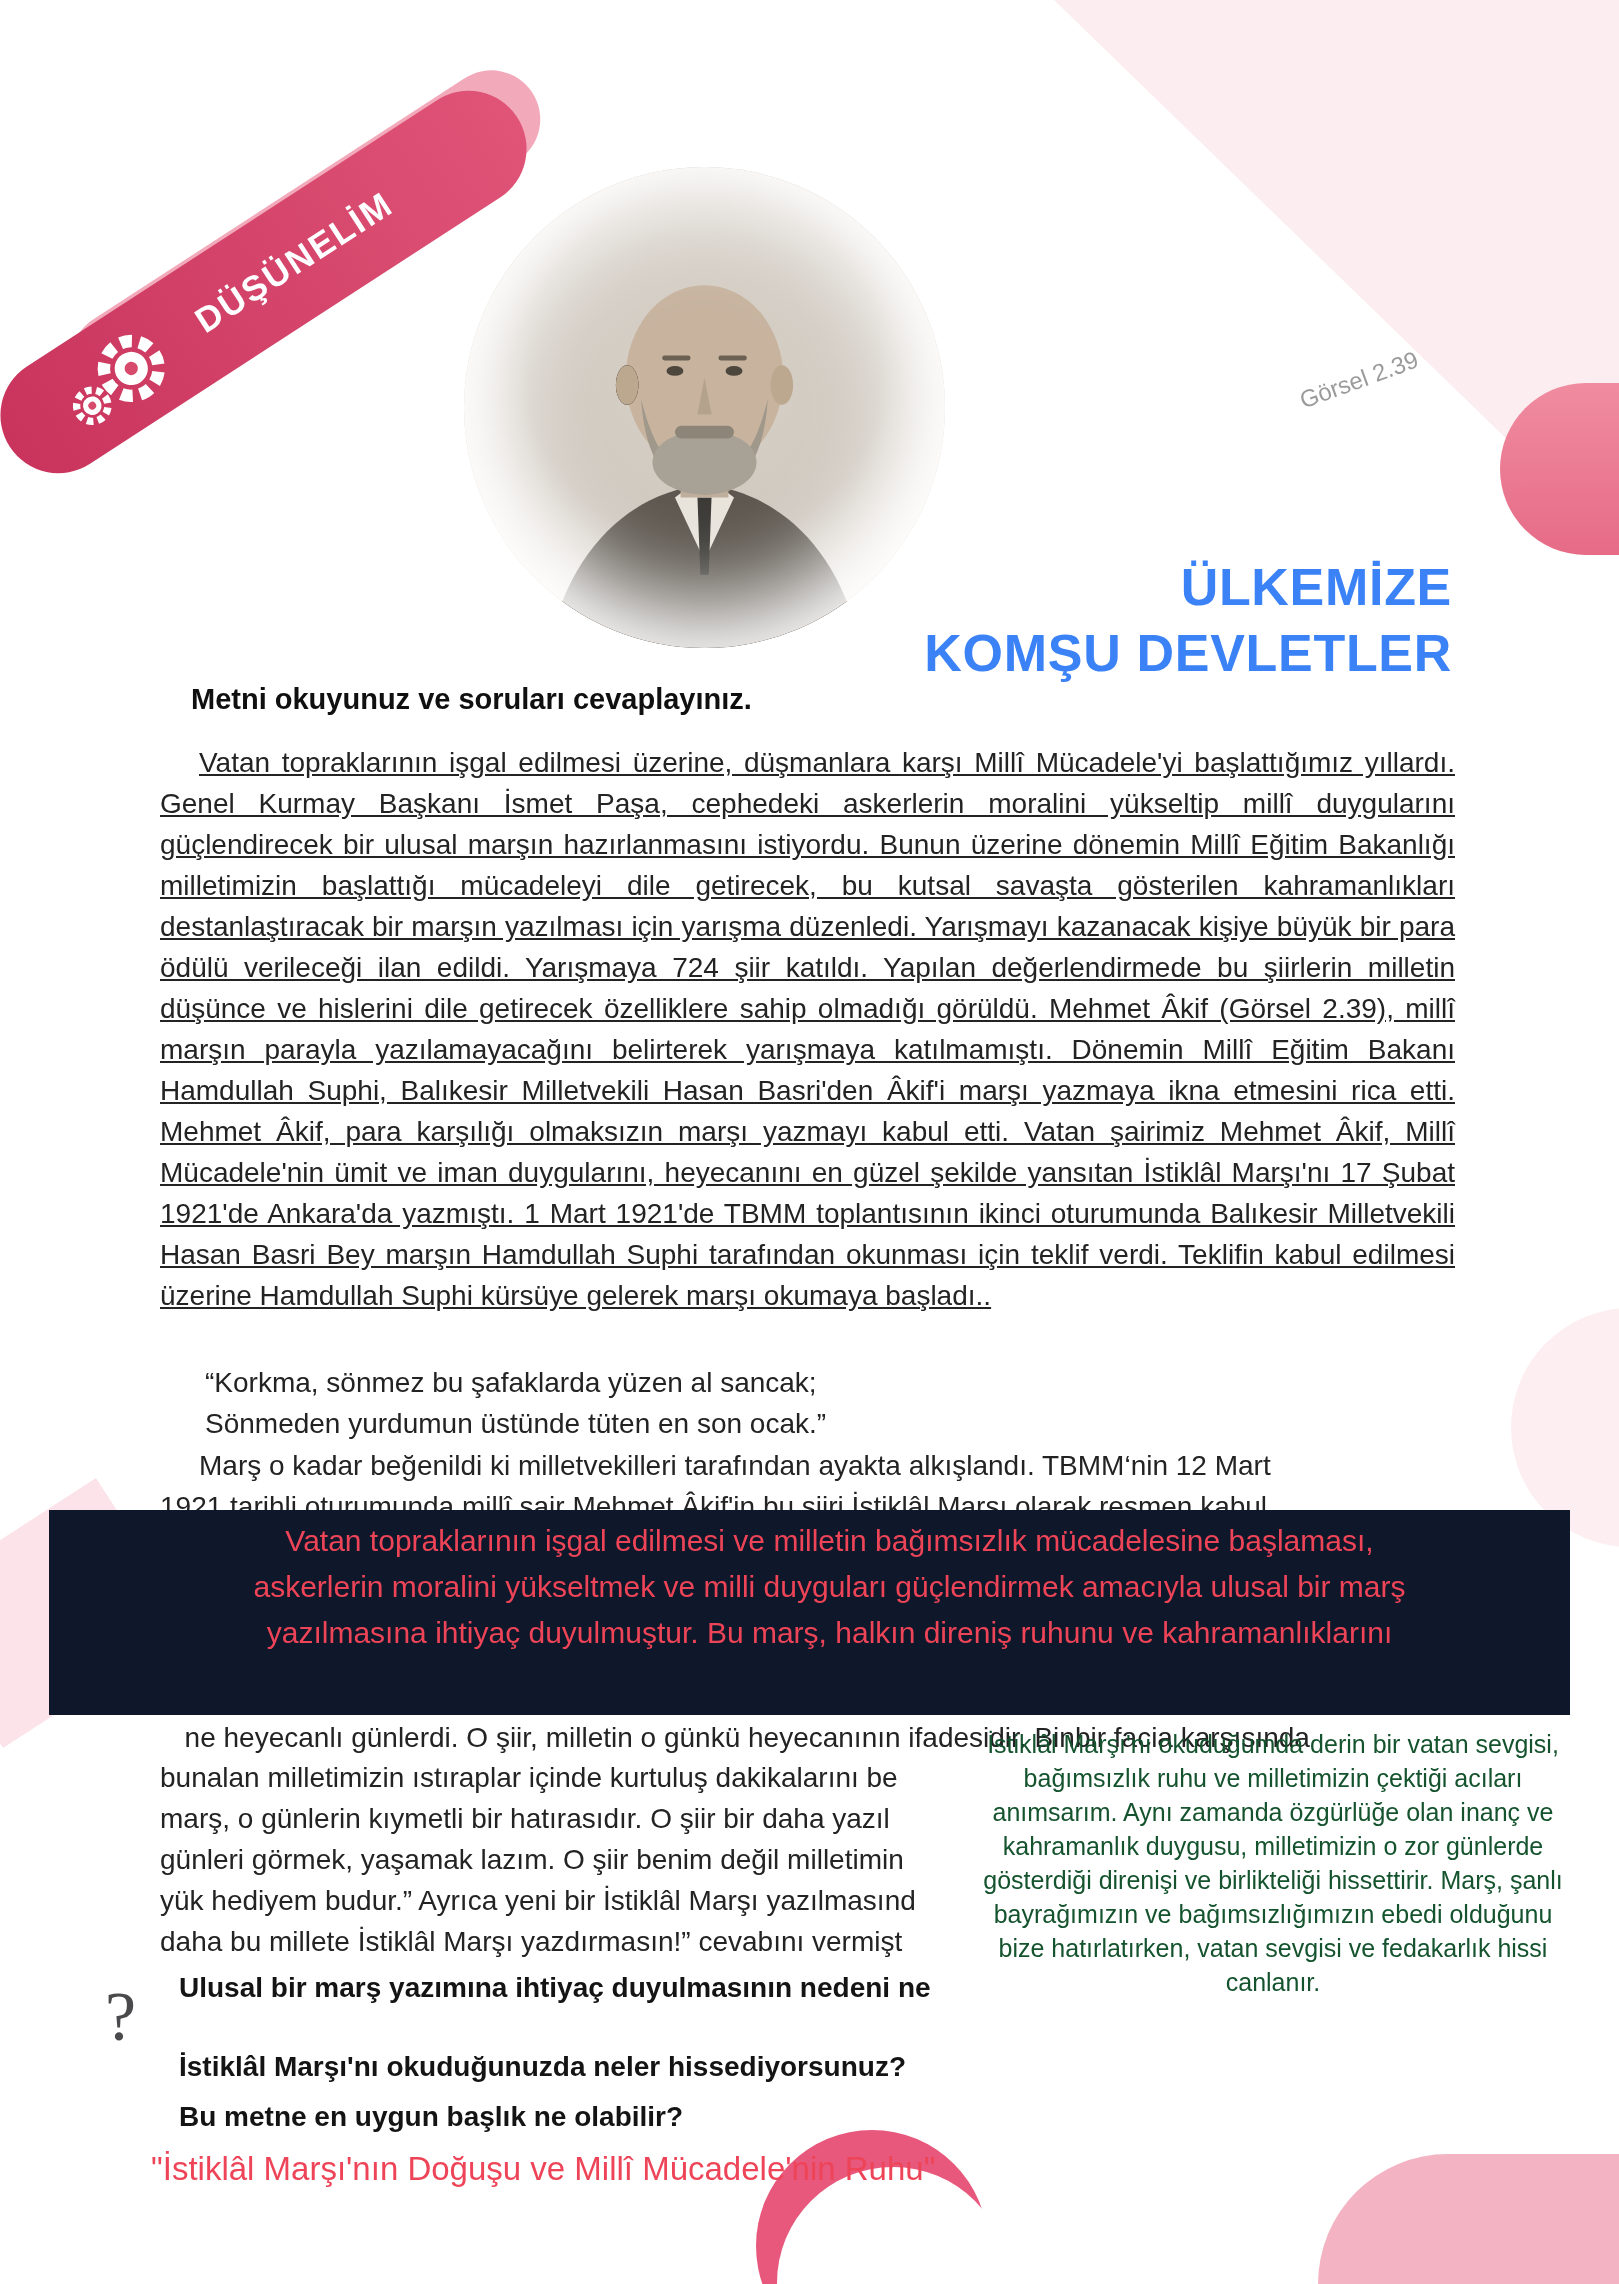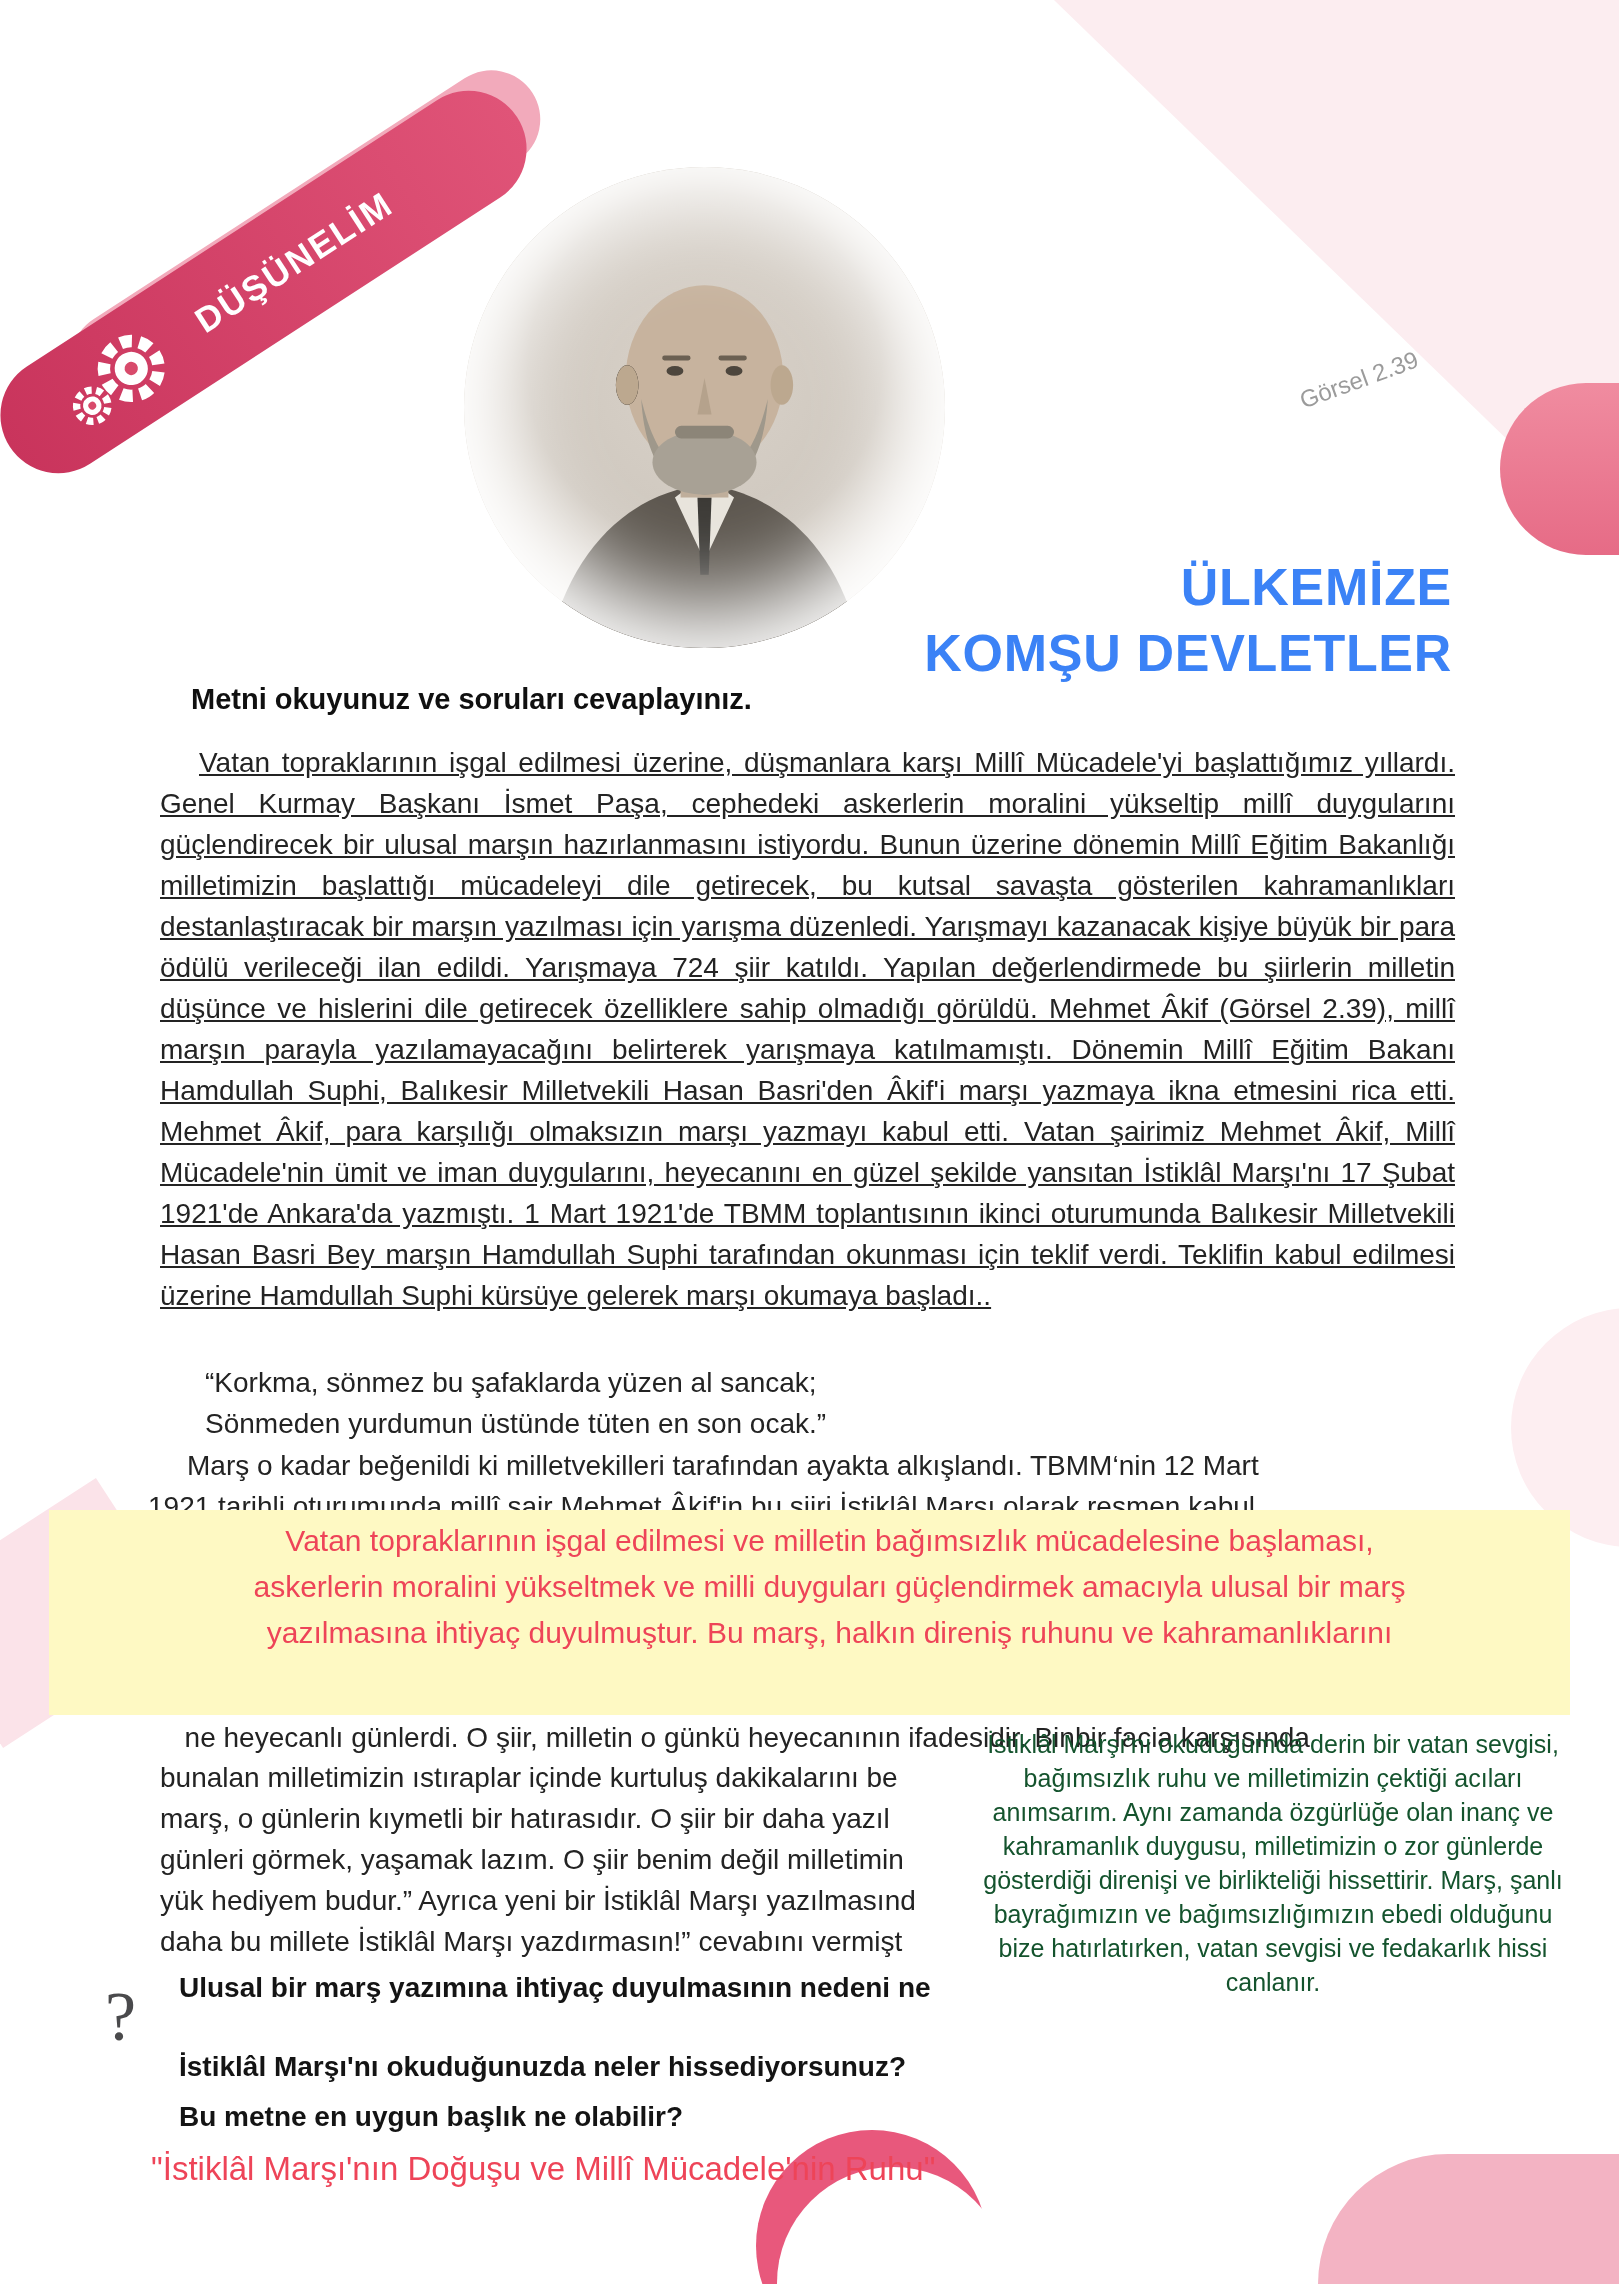--- a/index.html
+++ b/index.html
@@ -50,27 +50,27 @@
   .section-title{position:absolute; right:168px; top:554px; z-index:2;
     text-align:right; color:#3b82f6; font-weight:bold; font-size:52px;
     line-height:66px; letter-spacing:0.7px;}
   .instruction{position:absolute; left:191px; top:683px; font-weight:bold;
     font-size:29px; color:#101010; z-index:2;}
   .bodytext{font-size:28px; line-height:41px; color:#232323;}
   .paragraph1{position:absolute; left:160px; top:742px; width:1295px;
     text-align:justify; text-indent:39px; z-index:2;text-decoration:underline;}
   .quote-line{position:absolute; left:205px; z-index:2;}
   .quote-1{top:1362px;} .quote-2{top:1403px;}
-  .p2-line{position:absolute; left:148px; width:1297px; white-space:nowrap;
+  .p2-line{position:absolute; left:160px; width:1297px; white-space:nowrap;
     overflow:hidden; z-index:1;}
   .p2-1{top:1445px; text-indent:39px;}
   .p2-2{top:1486px;}
   
   .overlay-answer{position:absolute; left:49px; top:1510px; width:1521px;
-    height:205px; background:#fef9c3; z-index:3; text-align:center;
+    height:205px; background:#0f172a; z-index:3; text-align:center;
     padding-top:8.4px; box-sizing:border-box;padding-left:40px;}
   .overlay-answer .oline{color:#ee4458; font-size:30px; line-height:46px;}
   
   .cont-line{position:absolute; left:160px; white-space:nowrap; overflow:hidden;
     z-index:2;}
   .cont-0{top:1717px; width:1295px; padding-left:24.6px;}
   .cont-1{top:1757px; width:807px;}
   .cont-2{top:1798px; width:807px;}
   .cont-3{top:1839px; width:807px;}
   .cont-4{top:1880px; width:807px;}

